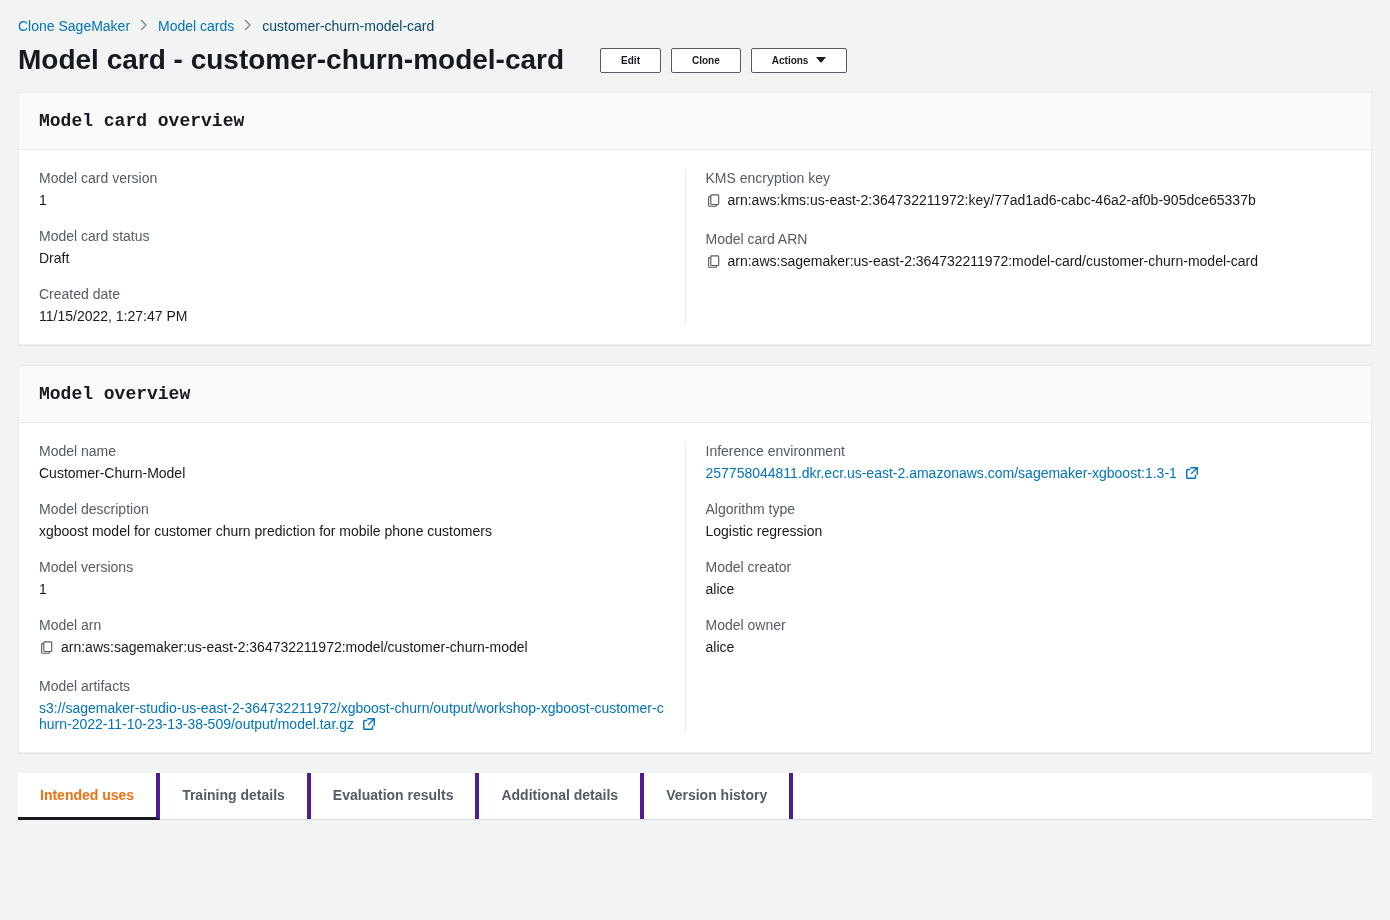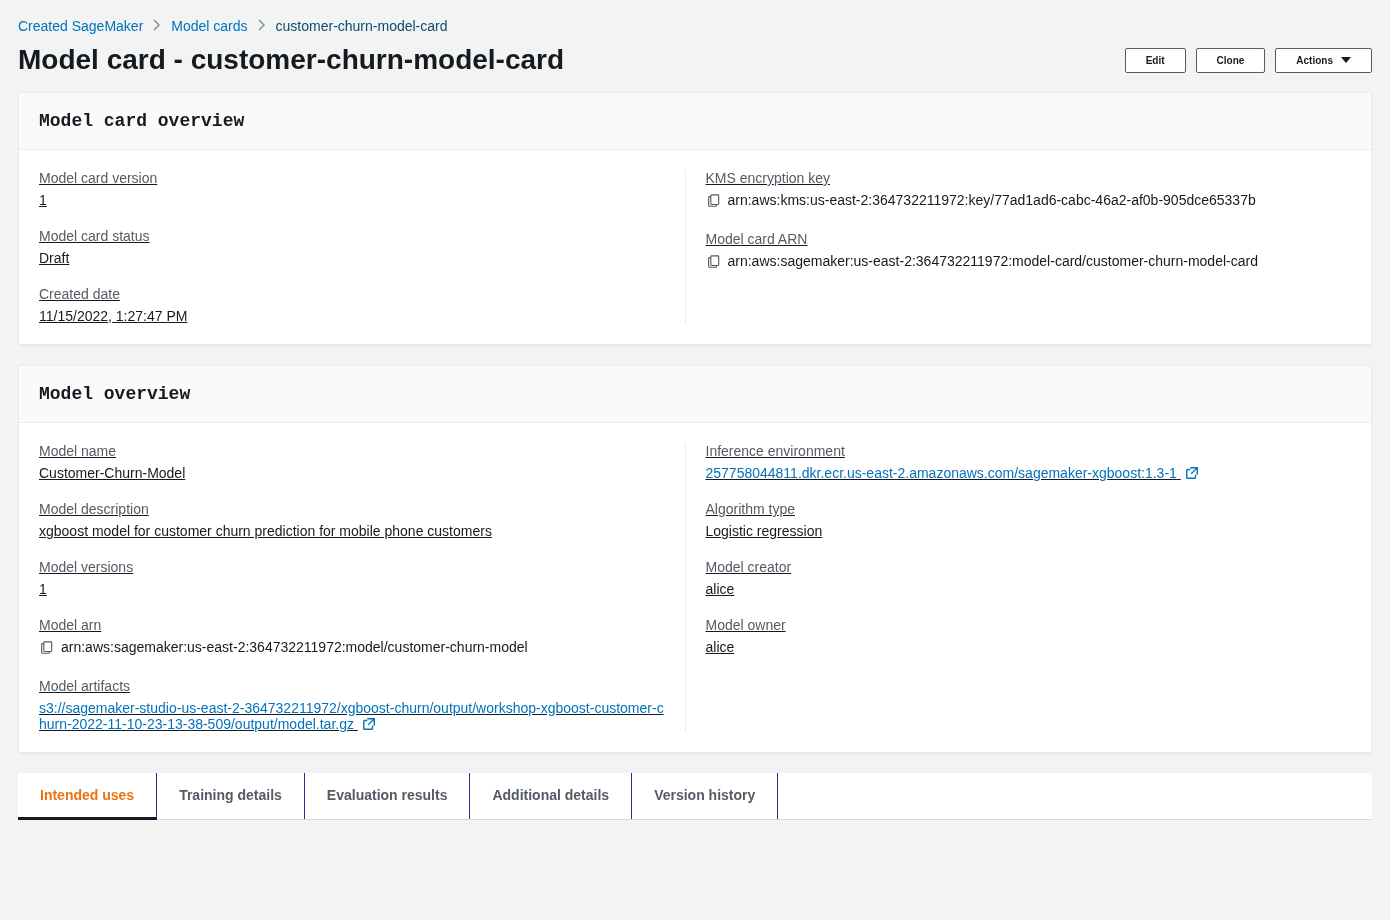--- a/index.html
+++ b/index.html
@@ -12,21 +12,21 @@
     }
     a { text-decoration: none; }
 
     
     .breadcrumb { display: flex; align-items: center; gap: 10px; font-size: 14px; margin-bottom: 10px;}
     .breadcrumb a { color: #0073bb; }
     .breadcrumb .sep { color: #879196; }
     .breadcrumb .current { color: #0c4a6e; }
 
     
-    .header-row { display: flex; align-items: center; justify-content: space-between; margin-bottom: 16px; }
+    .header-row { display: flex; align-items: center; margin-bottom: 16px; gap: 36px; }
     .page-title { font-size: 28px; font-weight: 700; color: #16191f; }
     .header-buttons { display: flex; gap: 10px; }
     .btn {
       background: #fff;
       border: 1px solid #545b64;
       color: #16191f;
       font-weight: 700;
       font-size: 10px;
       padding: 6px 20px;
       border-radius: 2px;
@@ -51,21 +51,21 @@
     }
     .panel-header {
       padding: 18px 20px;
       border-bottom: 1px solid #eaeded;
       background: #fafafa;
     }
     .panel-title { font-size: 18px; font-weight: 700; font-family: Liberation Mono, monospace; }
     .panel-body { padding: 20px; }
 
     .cols { display: flex; }
-    .col { flex: 1; padding-right: 20px; text-decoration: underline; }
+    .col { flex: 1; padding-right: 20px; }
     .col + .col { border-left: 1px solid #eaeded; padding-left: 20px; }
 
     .kv { margin-bottom: 20px; }
     .kv:last-child { margin-bottom: 0; }
     .kv .label { color: #545b64; font-size: 14px; margin-bottom: 6px; }
     .kv .value { color: #16191f; font-size: 14px; word-break: break-all; }
     .kv .value.link a { color: #0073bb; }
     .kv .value .copyable { display: inline-flex; align-items: flex-start; gap: 8px; }
 
     .copy-icon {
@@ -79,33 +79,33 @@
       display: flex;
       border-bottom: 1px solid #d5dbdb;
       background: #fff;
       margin-top: 20px;
     }
     .tab {
       padding: 14px 22px;
       font-weight: 700;
       color: #545b64;
       cursor: pointer;
-      border-right: 1px solid #4c1d95;
+      border-right: 4px solid #4c1d95;
     }
     .tab.active {
       color: #eb7211;
       border-bottom: 3px solid #16191f;
       margin-bottom: -1px;
     }
   </style>
 </head>
 <body>
 
 <nav class="breadcrumb">
-  <a href="#">Created SageMaker</a>
+  <a href="#">Clone SageMaker</a>
   <span class="sep">
     <svg width="8" height="12" viewBox="0 0 8 12">
         <path d="M1 1l5 5-5 5" stroke="#879196" stroke-width="1.5" fill="none"></path>
       </svg>
   </span>
   <a href="#">Model cards</a>
   <span class="sep">
     <svg width="8" height="12" viewBox="0 0 8 12">
         <path d="M1 1l5 5-5 5" stroke="#879196" stroke-width="1.5" fill="none"></path>
       </svg>

